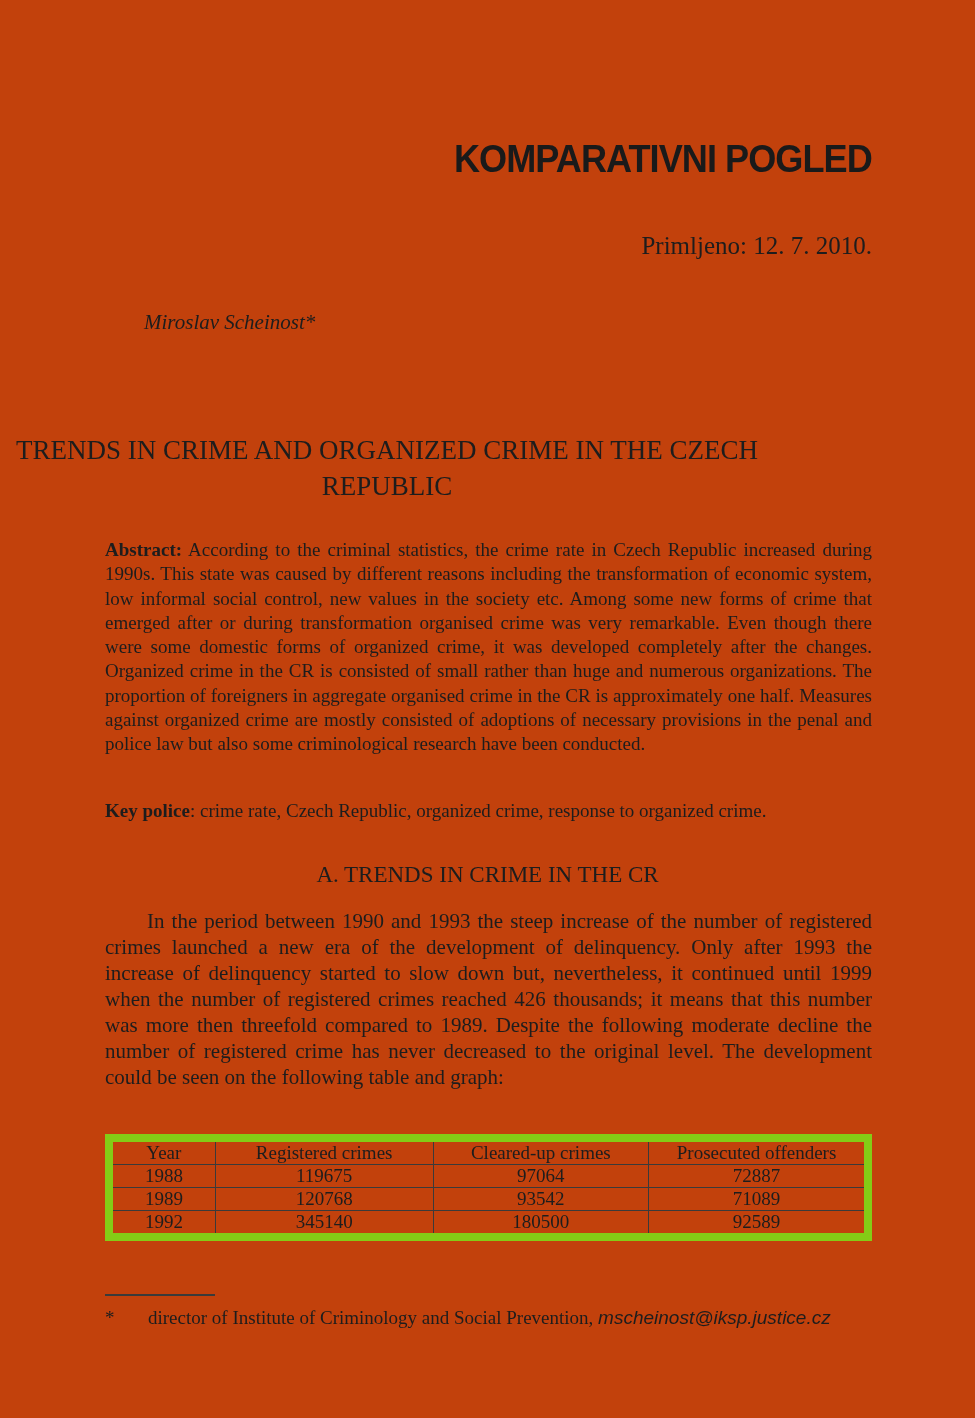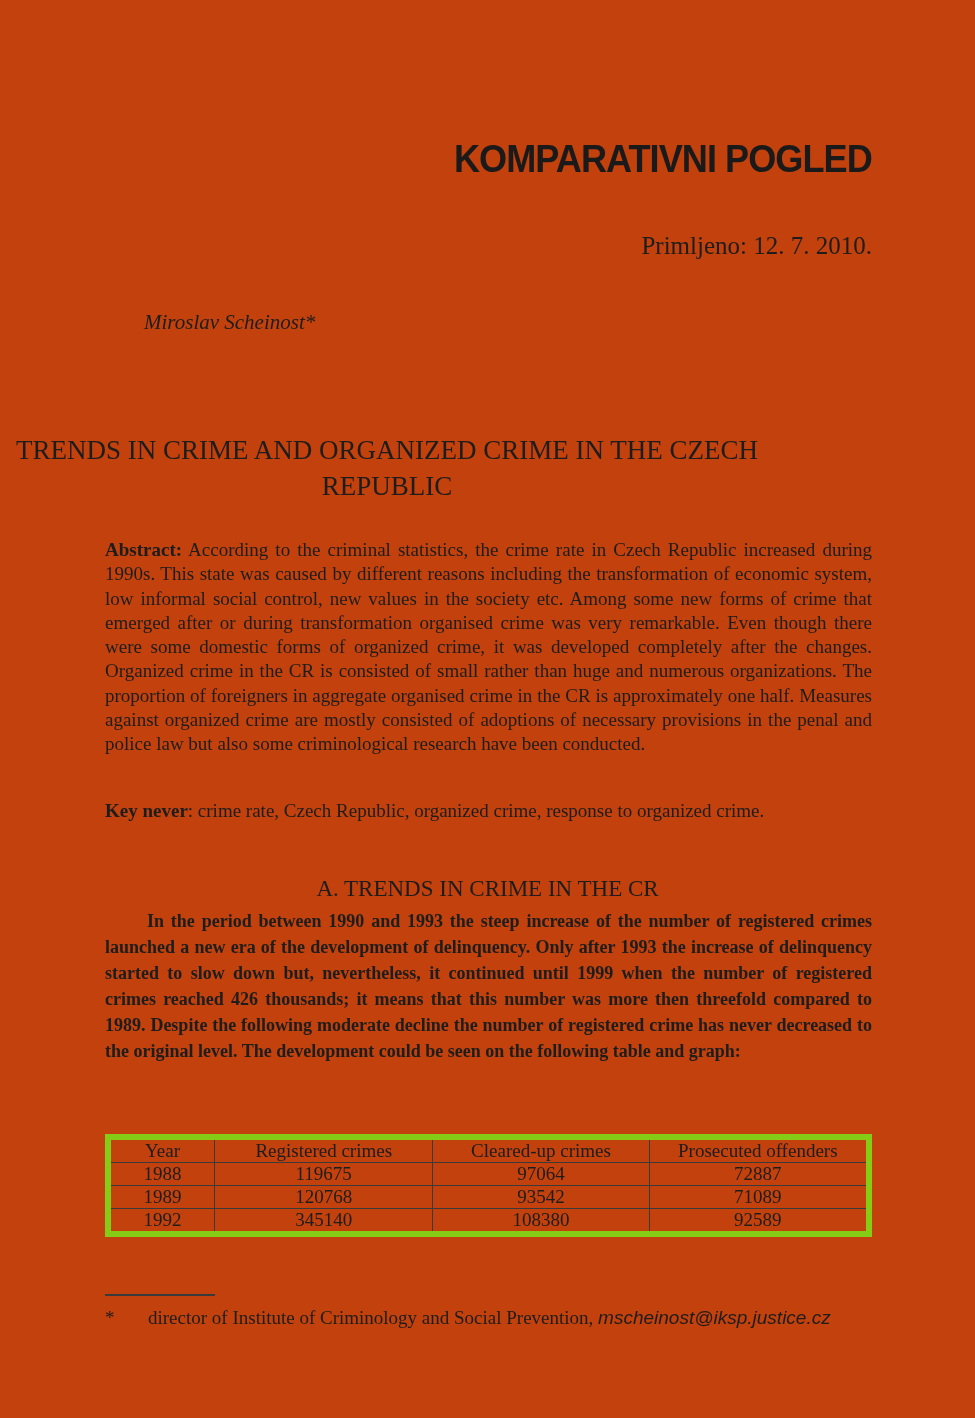--- a/index.html
+++ b/index.html
@@ -73,51 +73,49 @@
     line-height: 24px;
   }
   .section-heading {
     position: absolute;
     top: 862px;
     left: 0;
     width: 975px;
     text-align: center;
     font-size: 23px;
     font-weight: 400;
-    margin-top: 14px;
   }
   .body-paragraph {
     position: absolute;
     top: 908px;
     left: 105px;
     width: 767px;
-    font-size: 18px;
+    font-size: 21px;
     line-height: 26px;
     text-align: justify;
     text-indent: 42px;
-    font-weight: bold;
   }
   .crime-table {
     position: absolute;
     top: 1134px;
     left: 105px;
     width: 767px;
     border-collapse: collapse;
     font-size: 19px;
     color: #1d1d1d;
   }
   .crime-table th, .crime-table td {
     border: 1px solid #3a3a3a;
     text-align: center;
     font-weight: 400;
     height: 22px;
     padding: 0 4px;
     line-height: 22px;
   }
-  .crime-table { border: 6px solid #84cc16; padding-left: 26px; }
+  .crime-table { border: 8px solid #84cc16; padding-left: 26px; }
   .footnote-separator {
     position: absolute;
     top: 1294px;
     left: 105px;
     width: 110px;
     border-top: 2px solid #3a3a3a;
     height: 0;
   }
   .footnote {
     position: absolute;
@@ -140,21 +138,21 @@
   <div class="received">Primljeno: 12. 7. 2010.</div>
 
   <div class="author-block">
     <div class="author-name">Miroslav Scheinost*</div>
   </div>
 
   <h1 class="article-title"><span class="title-inner">TRENDS IN CRIME AND ORGANIZED CRIME IN THE CZECH REPUBLIC</span></h1>
 
   <p class="abstract"><b>Abstract:</b> <span>According to the criminal statistics, the crime rate in Czech Republic increased during 1990s. This state was caused by different reasons including the transformation of economic system, low informal social control, new values in the society etc. Among some new forms of crime that emerged after or during transformation organised crime was very remarkable. Even though there were some domestic forms of organized crime, it was developed completely after the changes. Organized crime in the CR is consisted of small rather than huge and numerous organizations. The proportion of foreigners in aggregate organised crime in the CR is approximately one half. Measures against organized crime are mostly consisted of adoptions of necessary provisions in the penal and police law but also some criminological research have been conducted.</span></p>
 
-  <p class="keywords"><b>Key never</b><span>: crime rate, Czech Republic, organized crime, response to organized crime.</span></p>
+  <p class="keywords"><b>Key police</b><span>: crime rate, Czech Republic, organized crime, response to organized crime.</span></p>
 
   <h2 class="section-heading">A. TRENDS IN CRIME IN THE CR</h2>
 
   <p class="body-paragraph">In the period between 1990 and 1993 the steep increase of the number of registered crimes launched a new era of the development of delinquency. Only after 1993 the increase of delinquency started to slow down but, nevertheless, it continued until 1999 when the number of registered crimes reached 426 thousands; it means that this number was more then threefold compared to 1989. Despite the following moderate decline the number of registered crime has never decreased to the original level. The development could be seen on the following table and graph:</p>
 
   <table class="crime-table">
     <colgroup id="crime-table-cols">
         <col style="width: 14%;">
         <col style="width: 28.7%;">
         <col style="width: 28.4%;">
@@ -177,21 +175,21 @@
         </tr>
         <tr>
           <td>1989</td>
           <td>120768</td>
           <td>93542</td>
           <td>71089</td>
         </tr>
         <tr>
           <td>1992</td>
           <td>345140</td>
-          <td>108380</td>
+          <td>180500</td>
           <td>92589</td>
         </tr>
       </tbody>
   </table>
 
   <div class="footnote-separator"></div>
 
   <div class="footnote">
     <span class="fn-marker">*</span>
     <span class="fn-body"><span>director of Institute of Criminology and Social Prevention, </span><span class="fn-email">mscheinost@iksp.justice.cz</span></span>

